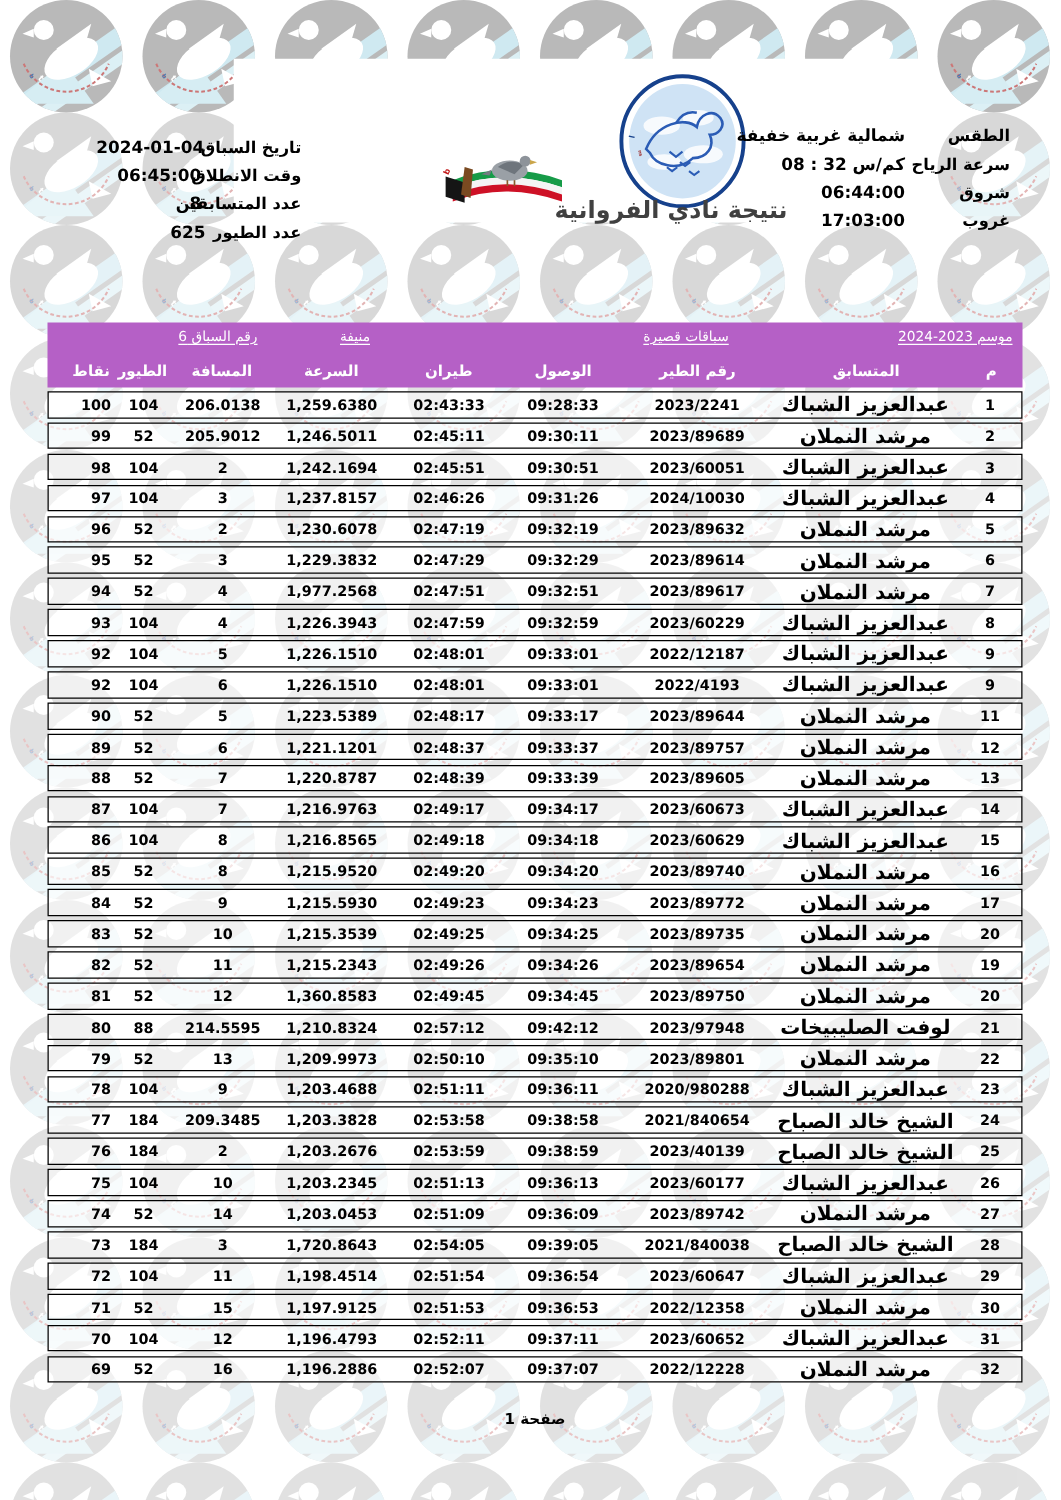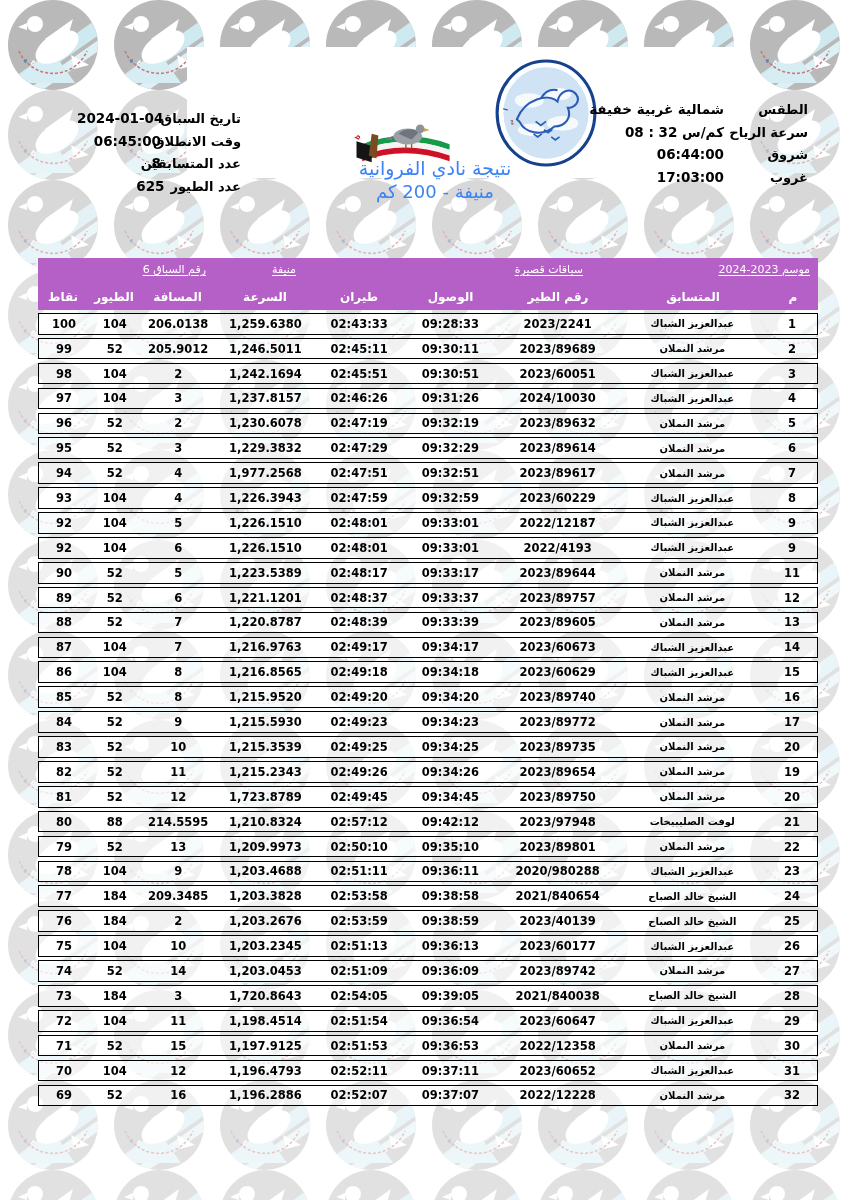--- a/index.html
+++ b/index.html
@@ -15,43 +15,43 @@
   .info-right{left:560px;top:101px;width:248px;}
   .info-row{display:flex;direction:rtl;align-items:baseline;height:22.5px;}
   .info-row .lbl{font-size:13px;text-align:right;white-space:nowrap;}
   .info-left .lbl{width:74px;}
   .info-right .lbl{width:84px;text-align:right;}
   .info-row .val{font-size:13.5px;text-align:right;white-space:nowrap;direction:rtl;}
   .info-left .val{width:84px;margin-right:6px;direction:ltr;margin-left:28px;}
   .info-right .val{width:150px;}
   .val.ltr{direction:ltr;}
 
-  .title-block{position:absolute;left:240px;top:156px;width:390px;text-align:center;
-               color:#3b82f6;font-weight:normal;}
+  .title-block{position:absolute;left:240px;top:156px;width:390px;text-align:right;
+               color:#404040;font-weight:bold;}
   .title-l1{font-size:19px;line-height:24px;}
   .title-l2{font-size:20px;line-height:26px;}
   .title-l3{font-size:18px;line-height:24px;}
 
   .race-table{position:absolute;left:38px;top:258px;width:780px;direction:rtl;}
   .tbl-head{background:#b560c6;color:#fff;}
   .meta-row{position:relative;height:25px;font-size:11px;}
   .meta-row span{position:absolute;top:5px;text-decoration:underline;text-underline-offset:2px;white-space:nowrap;margin-left:31px;}
   .meta-row .m0{right:8px;}
   .meta-row .m1{right:235px;}
   .meta-row .m2{right:522px;}
   .meta-row .m3{right:612px;}
   .cols-row{display:flex;height:27px;align-items:center;font-weight:bold;font-size:12px;}
   .cell{text-align:center;overflow:hidden;white-space:nowrap;}
   .c0{width:50px;} .c1{width:150px;} .c2{width:120px;} .c3{width:95px;}
-  .c4{width:88px;} .c5{width:100px;} .c6{width:75px;} .c7{width:52px;} .c8{width:50px;}
+  .c4{width:88px;} .c5{width:100px;} .c6{width:75px;} .c7{width:52px;} .c8{width:50px;text-align:right;}
   .tbody{margin-top:3px;}
   .data-row{display:flex;align-items:center;height:19.6px;border:1.2px solid #000;
             margin-bottom:3.3px;background:rgba(255,255,255,0.55);
             font-weight:bold;font-size:11.5px;color:#000;}
-  .data-row .c1{font-size:10px;}
+  .data-row .c1{font-size:16px;}
   .footer{position:absolute;left:38px;top:1128px;width:780px;text-align:center;
           font-size:12px;font-weight:bold;color:#000;}
 </style>
 </head>
 <body>
 
 <div class="page">
 
   <svg id="wm-layer" xmlns="http://www.w3.org/2000/svg">
     <defs>
@@ -294,21 +294,20 @@
         <span class="val">06:44:00</span>
       </div>
       <div class="info-row">
         <span class="lbl">غروب</span>
         <span class="val">17:03:00</span>
       </div>
     </div>
 
   <div class="title-block">
     <div class="title-l1">نتيجة نادي الفروانية</div>
-    <div class="title-l3">منيفة - 200 كم</div>
   </div>
 
   <div class="race-table">
     <div class="tbl-head">
       <div class="meta-row" id="meta-row">
           <span class="m0">موسم 2023-2024</span>
           <span class="m1">سباقات قصيرة</span>
           <span class="m2">منيفة</span>
           <span class="m3">رقم السباق  6</span>
         </div>
@@ -533,21 +532,21 @@
           <div class="cell c6">11</div>
           <div class="cell c7">52</div>
           <div class="cell c8">82</div>
         </div>
         <div class="data-row">
           <div class="cell c0">20</div>
           <div class="cell c1">مرشد النملان</div>
           <div class="cell c2">2023/89750</div>
           <div class="cell c3">09:34:45</div>
           <div class="cell c4">02:49:45</div>
-          <div class="cell c5">1,723.8789</div>
+          <div class="cell c5">1,360.8583</div>
           <div class="cell c6">12</div>
           <div class="cell c7">52</div>
           <div class="cell c8">81</div>
         </div>
         <div class="data-row">
           <div class="cell c0">21</div>
           <div class="cell c1">لوفت الصليبيخات</div>
           <div class="cell c2">2023/97948</div>
           <div class="cell c3">09:42:12</div>
           <div class="cell c4">02:57:12</div>
@@ -673,13 +672,14 @@
           <div class="cell c3">09:37:07</div>
           <div class="cell c4">02:52:07</div>
           <div class="cell c5">1,196.2886</div>
           <div class="cell c6">16</div>
           <div class="cell c7">52</div>
           <div class="cell c8">69</div>
         </div>
       </div>
   </div>
 
+  <div class="footer">صفحة 1</div>
 </div>
 
 </body></html>

